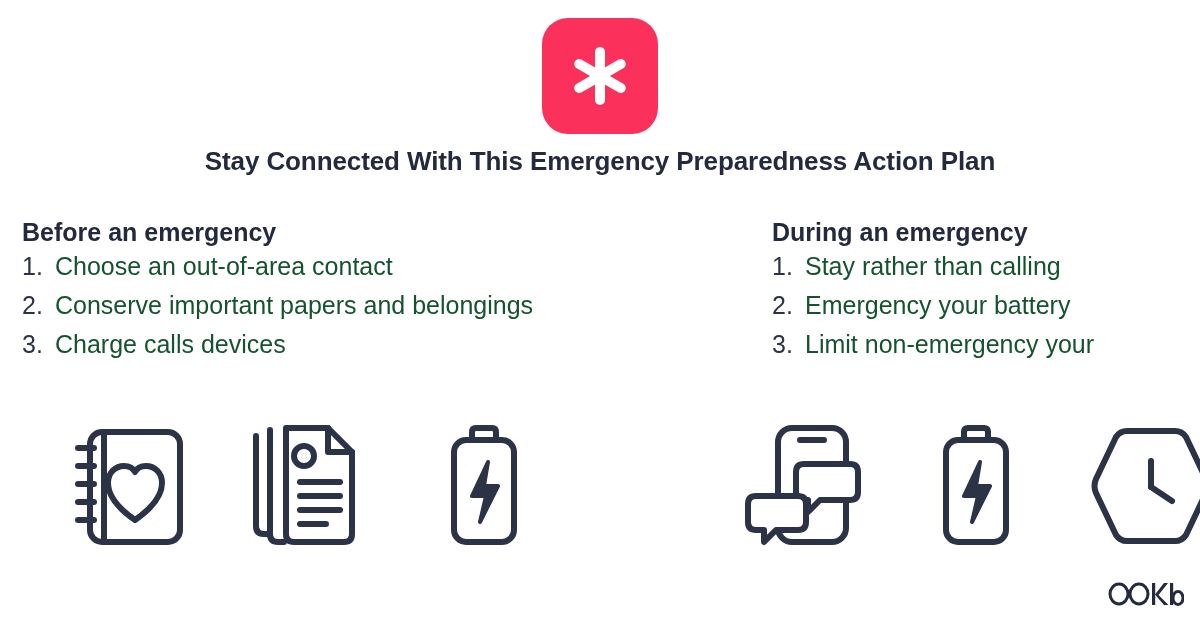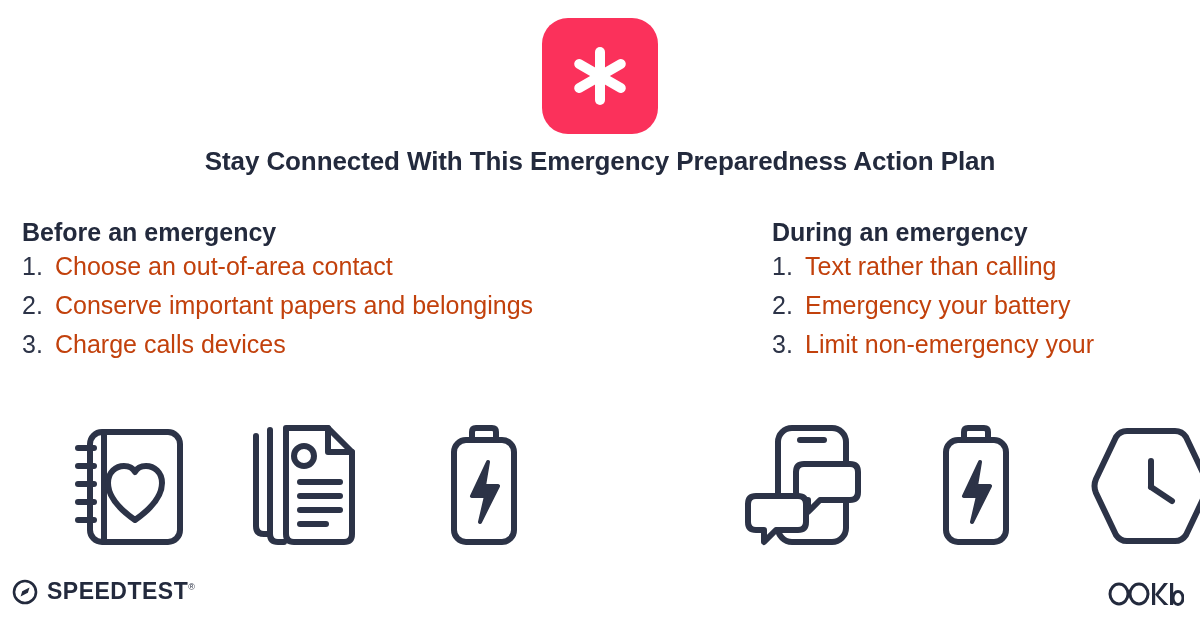--- a/index.html
+++ b/index.html
@@ -65,21 +65,21 @@
     margin-bottom: 0;
   }
   ol.steps {
     list-style: none;
     counter-reset: stepcount;
   }
   ol.steps li {
     counter-increment: stepcount;
     font-size: 25px;
     line-height: 39px;
-    color: #c2410c;
+    color: #14532d;
     display: flex;
     align-items: flex-start;
   }
   ol.steps li::before {
     content: counter(stepcount) ".";
     width: 33px;
     flex: 0 0 33px;
     color: #2c3347;
   }
   .step-text { display: block; }
@@ -166,21 +166,21 @@
       <li>
           <span class="step-text">Charge calls devices</span>
         </li>
     </ol>
   </div>
 
   <div class="col col-right">
     <div class="col-head">During an emergency</div>
     <ol class="steps">
       <li>
-          <span class="step-text">Text rather than calling</span>
+          <span class="step-text">Stay rather than calling</span>
         </li>
       <li>
           <span class="step-text">Emergency your battery</span>
         </li>
       <li>
           <span class="step-text">Limit non-emergency your</span>
         </li>
     </ol>
   </div>
 
@@ -246,29 +246,20 @@
       <svg width="122" height="122" viewBox="0 0 122 122" fill="none" stroke="#2c3347" stroke-width="6" stroke-linecap="round" stroke-linejoin="round">
         <path d="M37 6 L85 6 Q92 6 96 12 L116 54 Q119 61 116 68 L96 110 Q92 116 85 116 L37 116 Q30 116 26 110 L6 68 Q3 61 6 54 L26 12 Q30 6 37 6 Z"></path>
         <line x1="61" y1="36" x2="61" y2="62"></line>
         <line x1="61" y1="62" x2="82" y2="76"></line>
       </svg>
     </div>
 
   </div>
 
   <div class="footer">
-    <div class="speedtest">
-      <svg width="26" height="26" viewBox="0 0 26 26">
-        <circle cx="13" cy="13" r="11" fill="none" stroke="#232a3d" stroke-width="2.6"></circle>
-        <path d="M17.5 8.6 L10.2 12.2 L8.6 17.4 L15.9 13.8 Z" fill="#232a3d"></path>
-      </svg>
-      <span class="speedtest-word">
-        <span>SPEEDTEST</span><span class="tm">®</span>
-      </span>
-    </div>
     <div class="ookla">
       <svg width="76" height="24" viewBox="0 0 76 24">
         <g fill="none" stroke="#232a3d" stroke-width="3">
           <ellipse cx="11" cy="12" rx="9" ry="10"></ellipse>
           <ellipse cx="31" cy="12" rx="9" ry="10"></ellipse>
         </g>
         <g fill="#232a3d">
           <rect x="44" y="1" width="3.2" height="22"></rect>
           <path d="M47 12.5 L56 1 L60 1 L50.5 13 L60.5 23 L56 23 Z"></path>
           <rect x="62" y="1" width="3.2" height="22"></rect>

